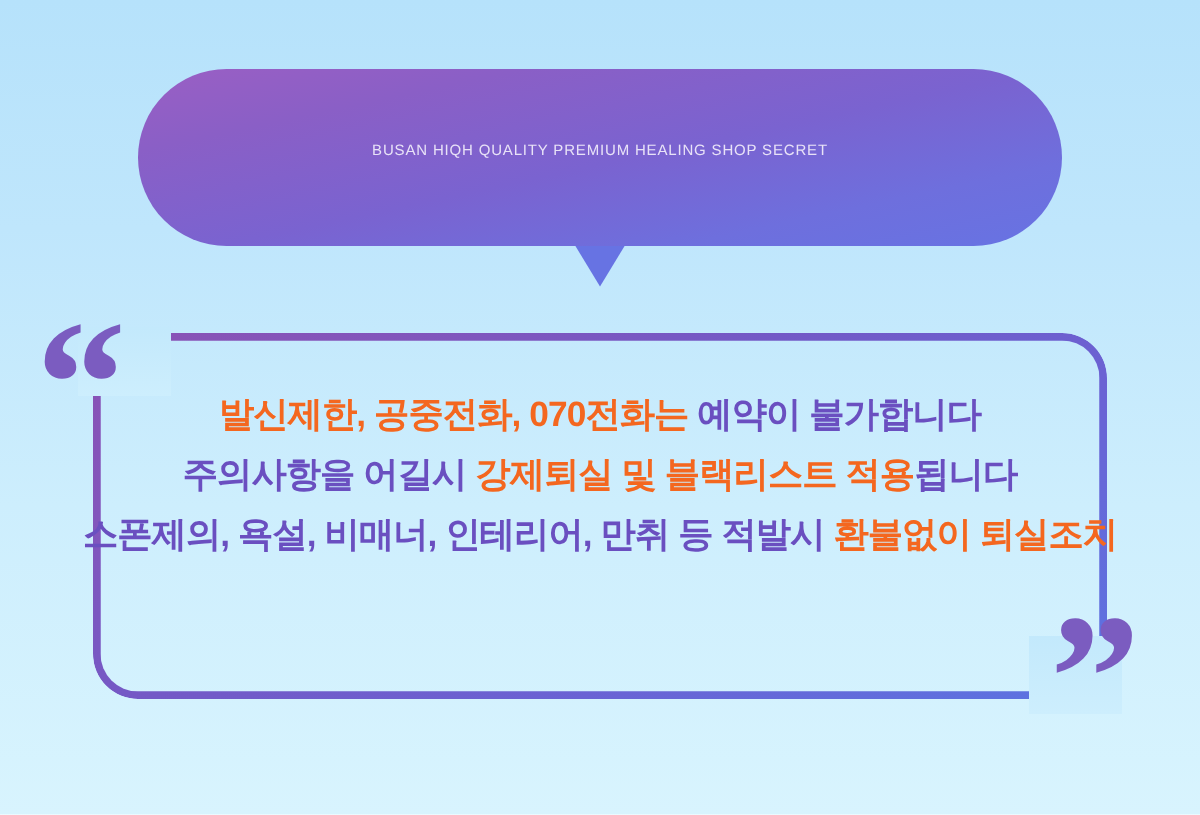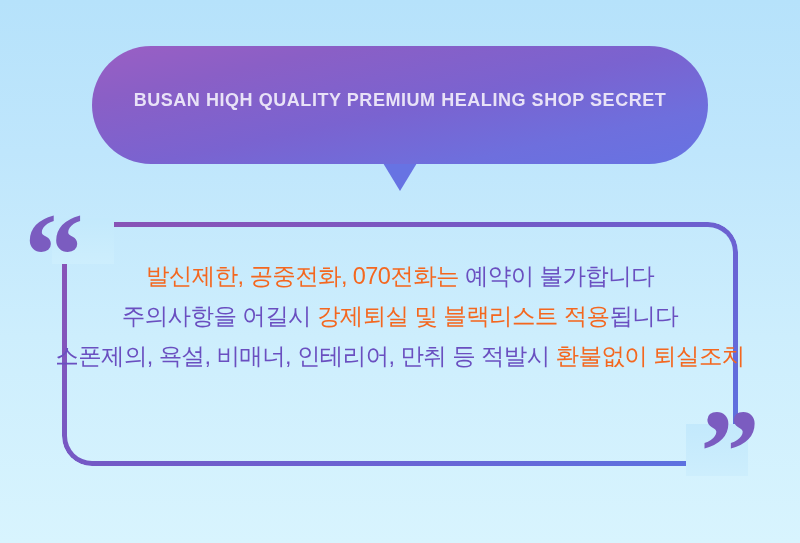--- a/index.html
+++ b/index.html
@@ -33,23 +33,23 @@
     background: linear-gradient(168deg, #9a5fc4 0%, #8a5fc6 22%, #7a63d0 52%, #6e6fdd 78%, #6773e3 100%);
     display: flex;
     flex-direction: column;
     align-items: center;
     justify-content: center;
     position: relative;
   }
 
   .banner-sub {
     color: #e8e2f7;
-    font-size: 18px;
+    font-size: 10px;
     letter-spacing: 0.55px;
-    font-weight: 700;
+    font-weight: 400;
     white-space: nowrap;
     margin-bottom: 9px;
   }
 
   .banner-title {
     color: #ffffff;
     font-size: 30px;
     font-weight: bold;
     letter-spacing: -0.3px;
     white-space: nowrap;
@@ -127,21 +127,21 @@
     display: flex;
     flex-direction: column;
     align-items: center;
   }
 
   .line {
     height: 40px;
     line-height: 40px;
     white-space: nowrap;
     font-size: 23.5px;
-    font-weight: normal;
+    font-weight: bold;
     letter-spacing: -0.6px;
     text-align: center;
   }
 
   .seg { }
   .seg.accent  { color: #f4671f; }
   .seg.primary { color: #6a4fc0; }
 </style>
 </head>
 <body>

